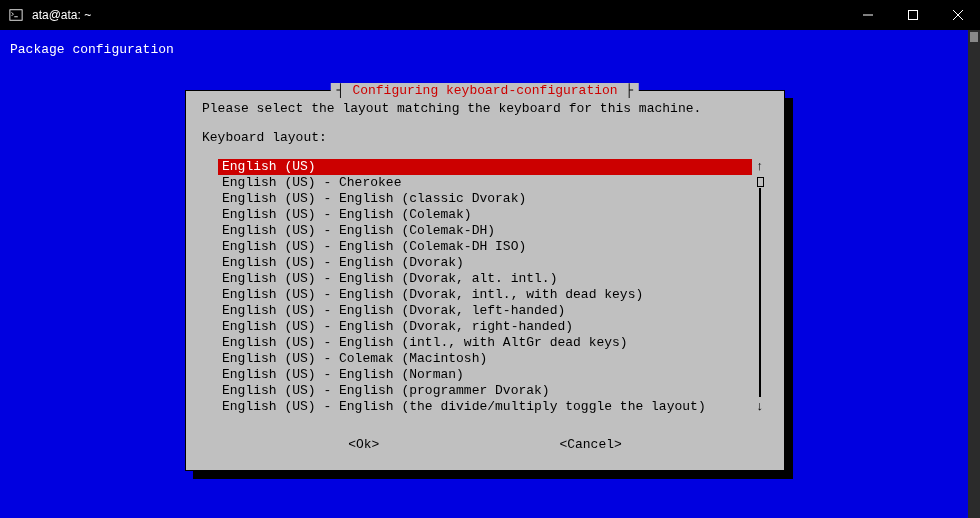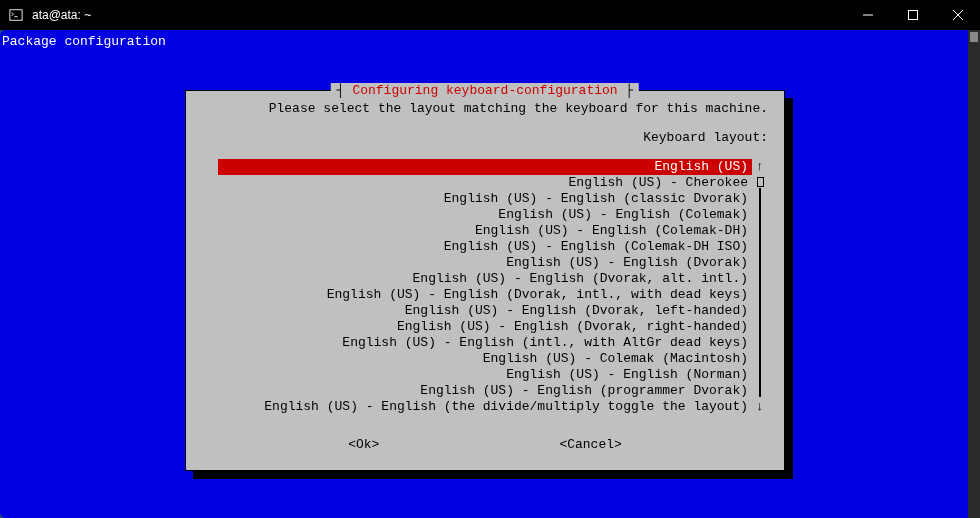--- a/index.html
+++ b/index.html
@@ -51,22 +51,21 @@
       align-items: center;
       justify-content: center;
       color: #ffffff;
       cursor: pointer;
     }
     .terminal {
       width: 100%;
       height: calc(100% - 30px);
       background: #0000e0;
       position: relative;
-      padding: 0;
-      border-radius: 6px;
+      padding: 8px;
     }
     .terminal-header {
       color: #ffffff;
       padding: 4px 2px;
     }
     .scrollbar-outer {
       position: absolute;
       right: 0;
       top: 0;
       width: 12px;
@@ -79,21 +78,20 @@
       left: 2px;
       width: 8px;
       height: 10px;
       background: #888888;
     }
     .dialog-wrapper {
       position: absolute;
       left: 185px;
       top: 60px;
       width: 600px;
-      text-align: right;
     }
     .dialog-shadow {
       position: absolute;
       top: 8px;
       left: 8px;
       width: 100%;
       height: 100%;
       background: #000000;
     }
     .dialog {

